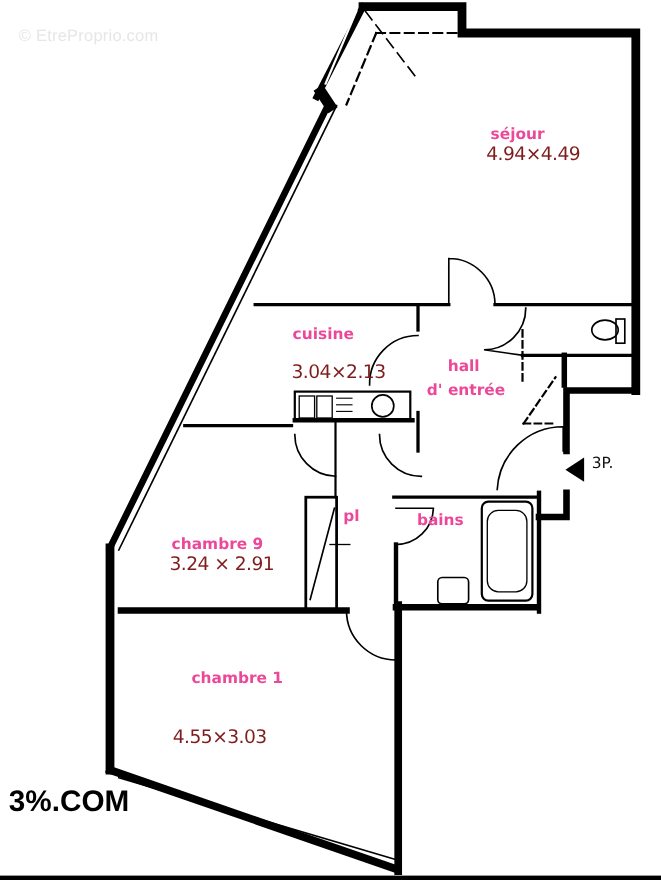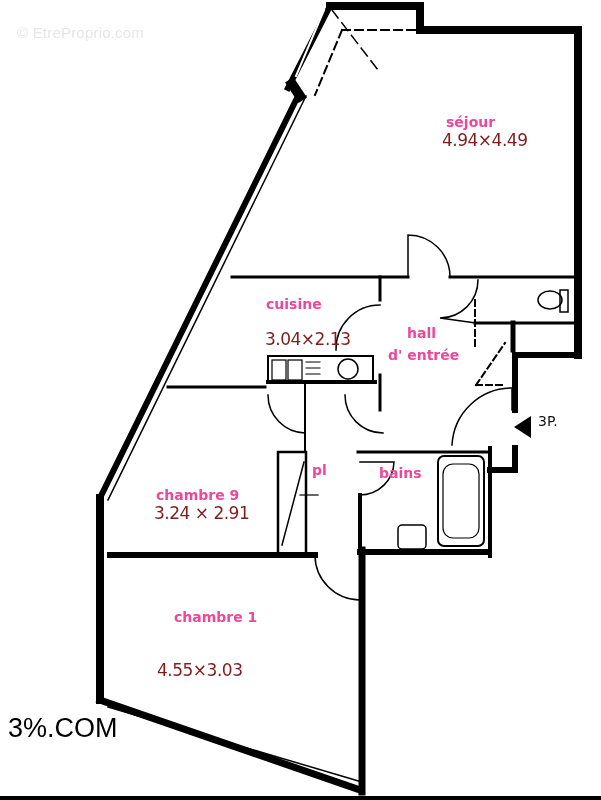--- a/index.html
+++ b/index.html
@@ -1,21 +1,21 @@
 <!DOCTYPE html>
 <html><head>
 <meta charset="utf-8">
 <style>
   html, body { margin:0; padding:0; background:#ffffff; }
   #plan { position:relative; width:601px; height:800px; overflow:hidden; background:#ffffff; }
   svg { position:absolute; left:0; top:0; }
   .watermark { position:absolute; left:17px; top:24px; font-family:"Liberation Sans", sans-serif; font-size:15px; color:#e6e6e6; letter-spacing:0.2px; }
   .lbl { position:absolute; font-family:"DejaVu Sans", sans-serif; font-size:14px; color:#ec4899; line-height:16px; white-space:nowrap;font-weight:bold; }
   .dim { position:absolute; font-family:"DejaVu Sans", sans-serif; font-size:17px; color:#7f1d1d; line-height:14px; white-space:nowrap; letter-spacing:-0.5px; }
-  .brand { position:absolute; left:8px; font-family:"Liberation Sans", sans-serif; font-weight:normal; color:#000; font-size:27px; line-height:30px; white-space:nowrap; }
+  .brand { position:absolute; left:8px; font-family:"Liberation Sans", sans-serif; font-weight:bold; color:#000; font-size:27px; line-height:30px; white-space:nowrap; }
   .entry { position:absolute; left:538px; top:413px; font-family:"DejaVu Sans", sans-serif; font-size:14px; color:#111; }
   .bottom-bar { position:absolute; left:0; top:796px; width:601px; height:4px; background:#000; }
 </style>
 </head>
 <body>
 
 <div id="plan">
 
   <svg width="601" height="800" viewBox="0 0 601 800" xmlns="http://www.w3.org/2000/svg">
     <g fill="none" stroke="#000" stroke-linecap="square">

